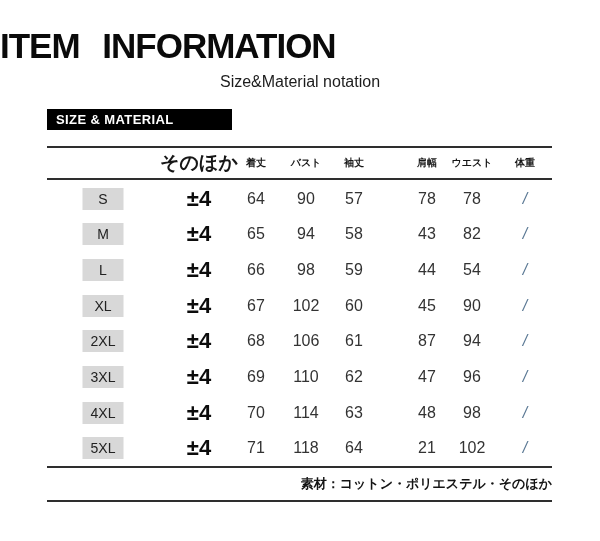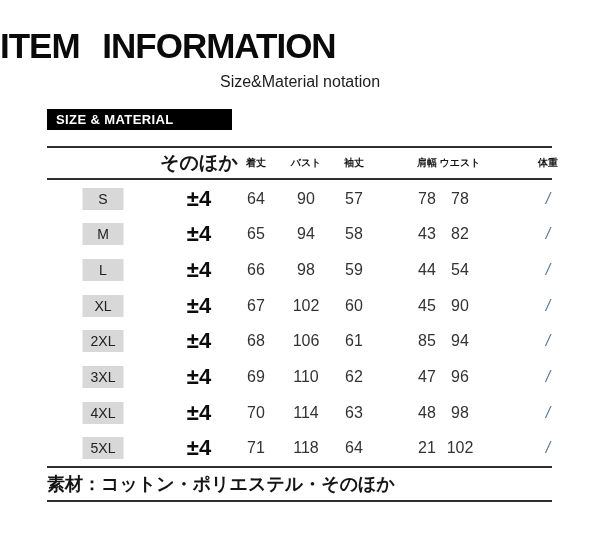--- a/index.html
+++ b/index.html
@@ -47,33 +47,33 @@
     white-space:nowrap;font-size:16px;color:var(--value-text,#333);
   }
   .thead .cell{font-weight:bold;color:#161616;font-size:10px;}
   .thead .cell.c1{font-size:19px;}
   .c0{left:103px;}
   .c1{left:199px;}
   .c2{left:256px;}
   .c3{left:306px;}
   .c4{left:354px;}
   .c5{left:427px;}
-  .c6{left:460px;}
-  .c7{left:548px;}
+  .c6{left:472px;}
+  .c7{left:525px;}
   .pill{
     display:inline-block;min-width:41px;height:22px;line-height:22px;
     background:var(--size-bg,#d8d8d8);
     text-align:center;font-size:14px;color:#222;padding:0 2px;box-sizing:border-box;
   }
   .tol{font-size:22px;font-weight:bold;color:#0c0c0c;}
   .slash{font-style:italic;color:var(--slash,#5a7894);}
   .material-row{
     top:468px;height:16px;left:47px;width:505px;
-    text-align:left;line-height:32px;
-    font-size:18px;font-weight:bold;color:#141414;
+    text-align:right;line-height:32px;
+    font-size:13px;font-weight:bold;color:#141414;
   }
 </style>
 </head>
 <body>
 
 <div class="page">
 
   <h1 class="title">ITEM INFORMATION</h1>
 
   <div class="subtitle">Size&amp;Material notation</div>
@@ -136,21 +136,21 @@
         <span class="cell c5">45</span>
         <span class="cell c6">90</span>
         <span class="cell c7 slash">/</span>
       </div>
       <div class="trow">
         <span class="cell c0"><span class="pill">2XL</span></span>
         <span class="cell c1 tol">±4</span>
         <span class="cell c2">68</span>
         <span class="cell c3">106</span>
         <span class="cell c4">61</span>
-        <span class="cell c5">85</span>
+        <span class="cell c5">87</span>
         <span class="cell c6">94</span>
         <span class="cell c7 slash">/</span>
       </div>
       <div class="trow">
         <span class="cell c0"><span class="pill">3XL</span></span>
         <span class="cell c1 tol">±4</span>
         <span class="cell c2">69</span>
         <span class="cell c3">110</span>
         <span class="cell c4">62</span>
         <span class="cell c5">47</span>

